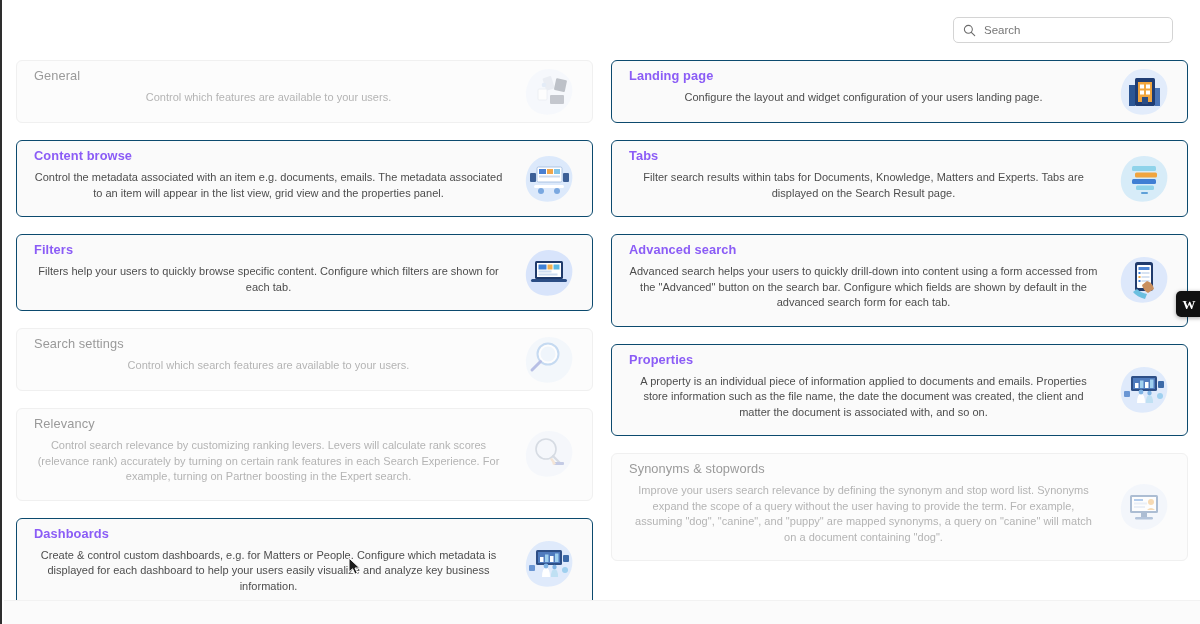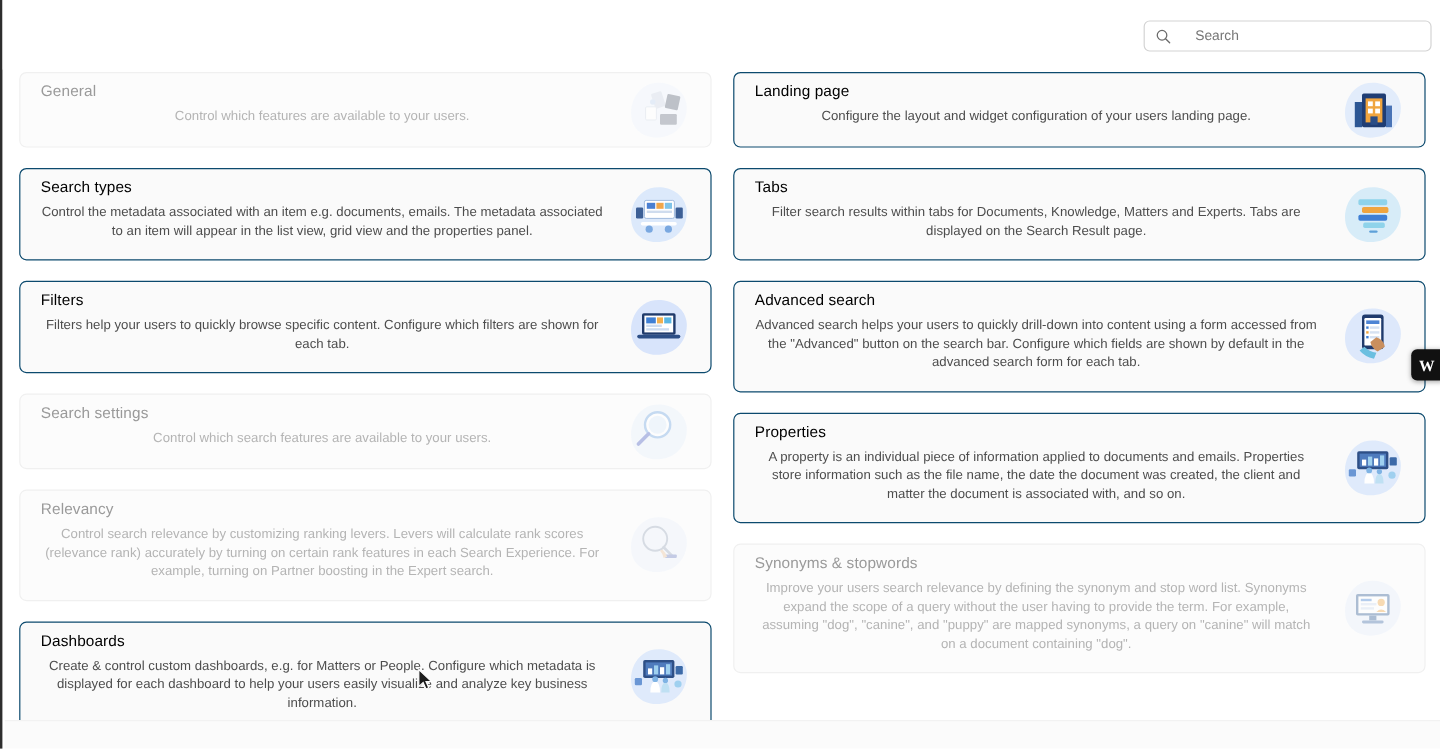--- a/index.html
+++ b/index.html
@@ -27,29 +27,29 @@
     position: absolute;
     top: 0; left: 0; right: 0;
     height: 58px;
     background: #ffffff;
   }
 
   .search-box {
     position: absolute;
     top: 17px;
     left: 951px;
-    width: 240px;
+    width: 220px;
     height: 26px;
     background: #ffffff;
     border: 1px solid #d4d4d4;
     border-radius: 5px;
     display: flex;
     align-items: center;
     padding: 0 9px;
-    gap: 20px;
+    gap: 8px;
   }
   .search-box svg { flex: 0 0 auto; display: block; }
   .search-input {
     border: none;
     outline: none;
     background: transparent;
     font-family: "Liberation Sans", sans-serif;
     font-size: 11.5px;
     color: #3c3c3c;
     width: 100%;
@@ -81,22 +81,22 @@
     cursor: pointer;
   }
   .card.dim {
     background: #fcfcfc;
     border-color: #f0f0f0;
   }
   .card .text { flex: 1 1 auto; padding-right: 72px; }
 
   .card-title {
     font-size: 12.8px;
-    font-weight: normal;
-    color: #000000;
+    font-weight: bold;
+    color: #8b5cf6;
     letter-spacing: 0.1px;
     margin-bottom: 7px;
     line-height: 15px;
   }
   .card-desc {
     font-size: 11px;
     color: #4d4d4d;
     line-height: 15.5px;
     letter-spacing: 0.02px;
     text-align: center;
@@ -189,21 +189,21 @@
               <rect x="20" y="10" width="9" height="13" rx="1" fill="#cfd7e6" transform="rotate(-18 24 16)"></rect>
               <rect x="31" y="12" width="11" height="12" rx="1" fill="#5a6475" transform="rotate(12 36 18)"></rect>
               <rect x="14" y="22" width="9" height="11" rx="1" fill="#ffffff" stroke="#cdd6e4" stroke-width="0.8"></rect>
               <rect x="26" y="28" width="14" height="9" rx="1" fill="#6b7485"></rect>
               <circle cx="20" cy="18" r="2.3" fill="#bfd3ef"></circle>
             </svg>
           </div>
         </div>
         <div class="card">
           <div class="text">
-            <div class="card-title">Search types</div>
+            <div class="card-title">Content browse</div>
             <div class="card-desc">Control the metadata associated with an item e.g. documents, emails. The metadata associated to an item will appear in the list view, grid view and the properties panel.</div>
           </div>
           <div class="card-icon">
             <svg viewBox="0 0 50 50" xmlns="http://www.w3.org/2000/svg">
               <path d="M25,2 C35,2 46,8 48,19 C50,30 44,42 33,46 C22,50 9,47 4,37 C-1,27 3,12 12,6 C16,3 20,2 25,2 Z" fill="#dce9fb"></path>
               <rect x="13" y="13" width="25" height="15" rx="1.5" fill="#ffffff" stroke="#9db8dd" stroke-width="0.8"></rect>
               <rect x="15" y="15" width="7" height="5" fill="#4a7fd1"></rect>
               <rect x="23" y="15" width="6" height="5" fill="#f0a64a"></rect>
               <rect x="30" y="15" width="6" height="5" fill="#7fc3e8"></rect>
               <rect x="15" y="21.5" width="21" height="2" fill="#cfdcee"></rect>

